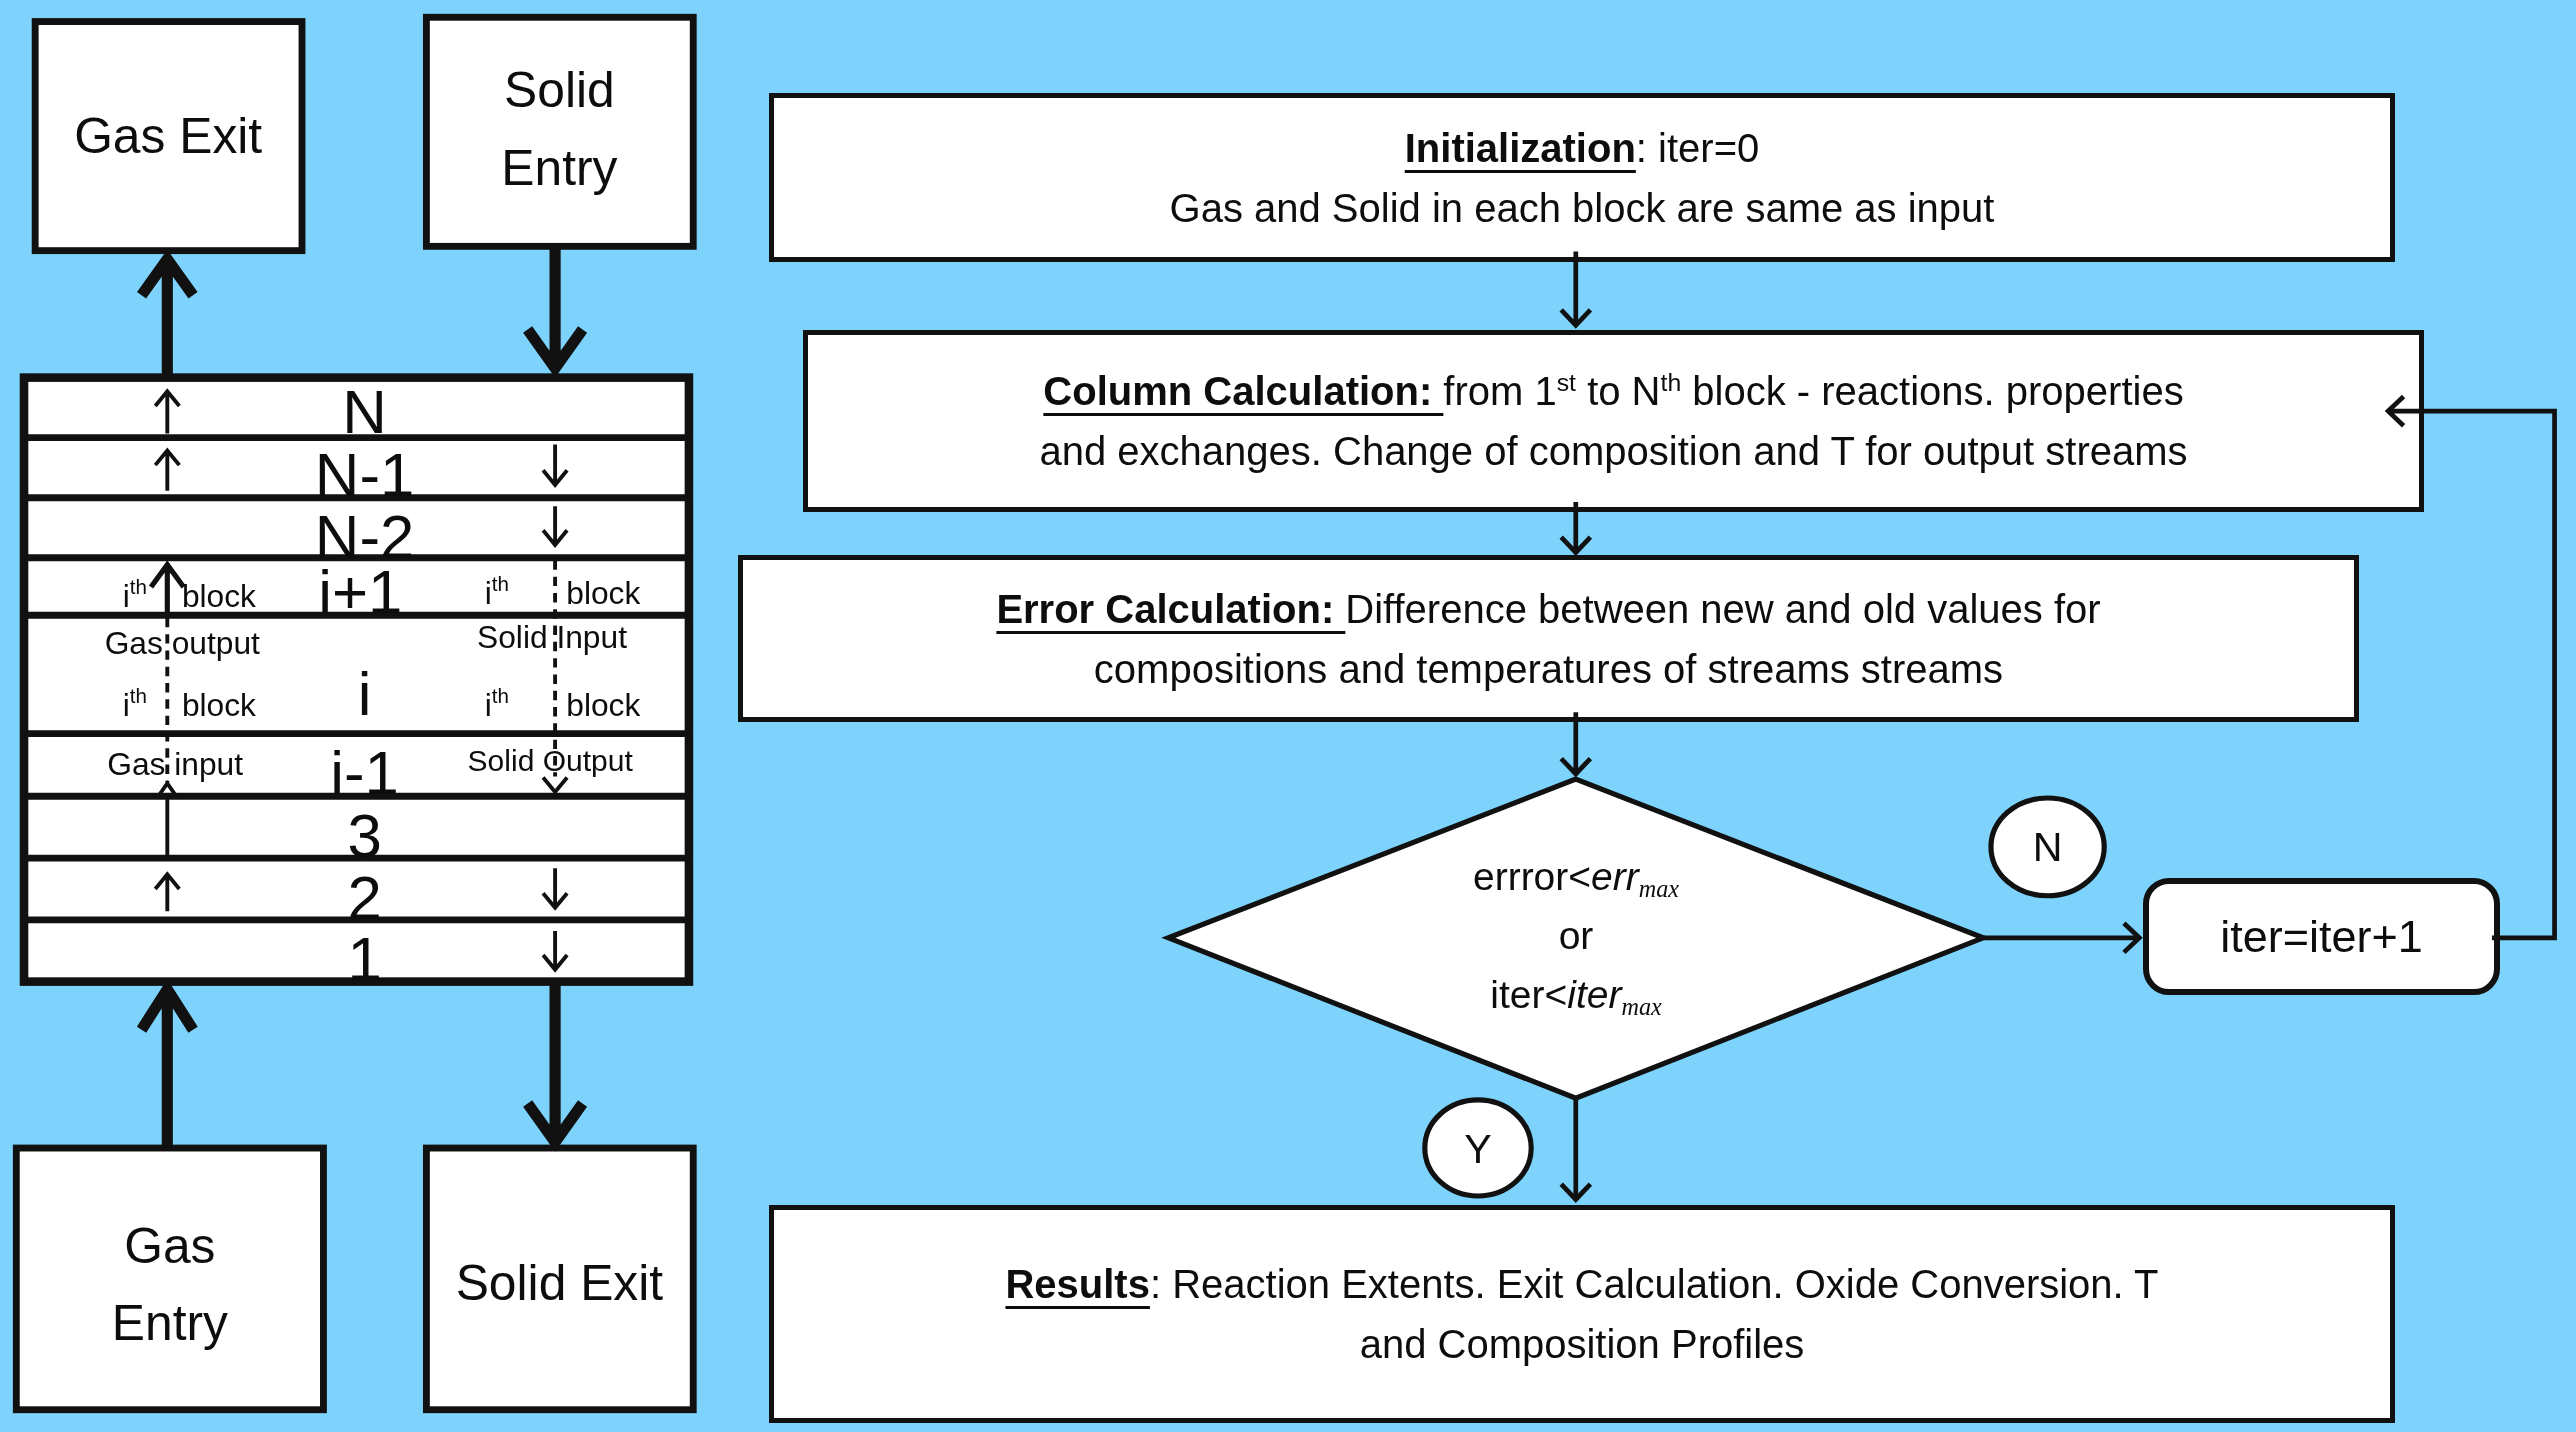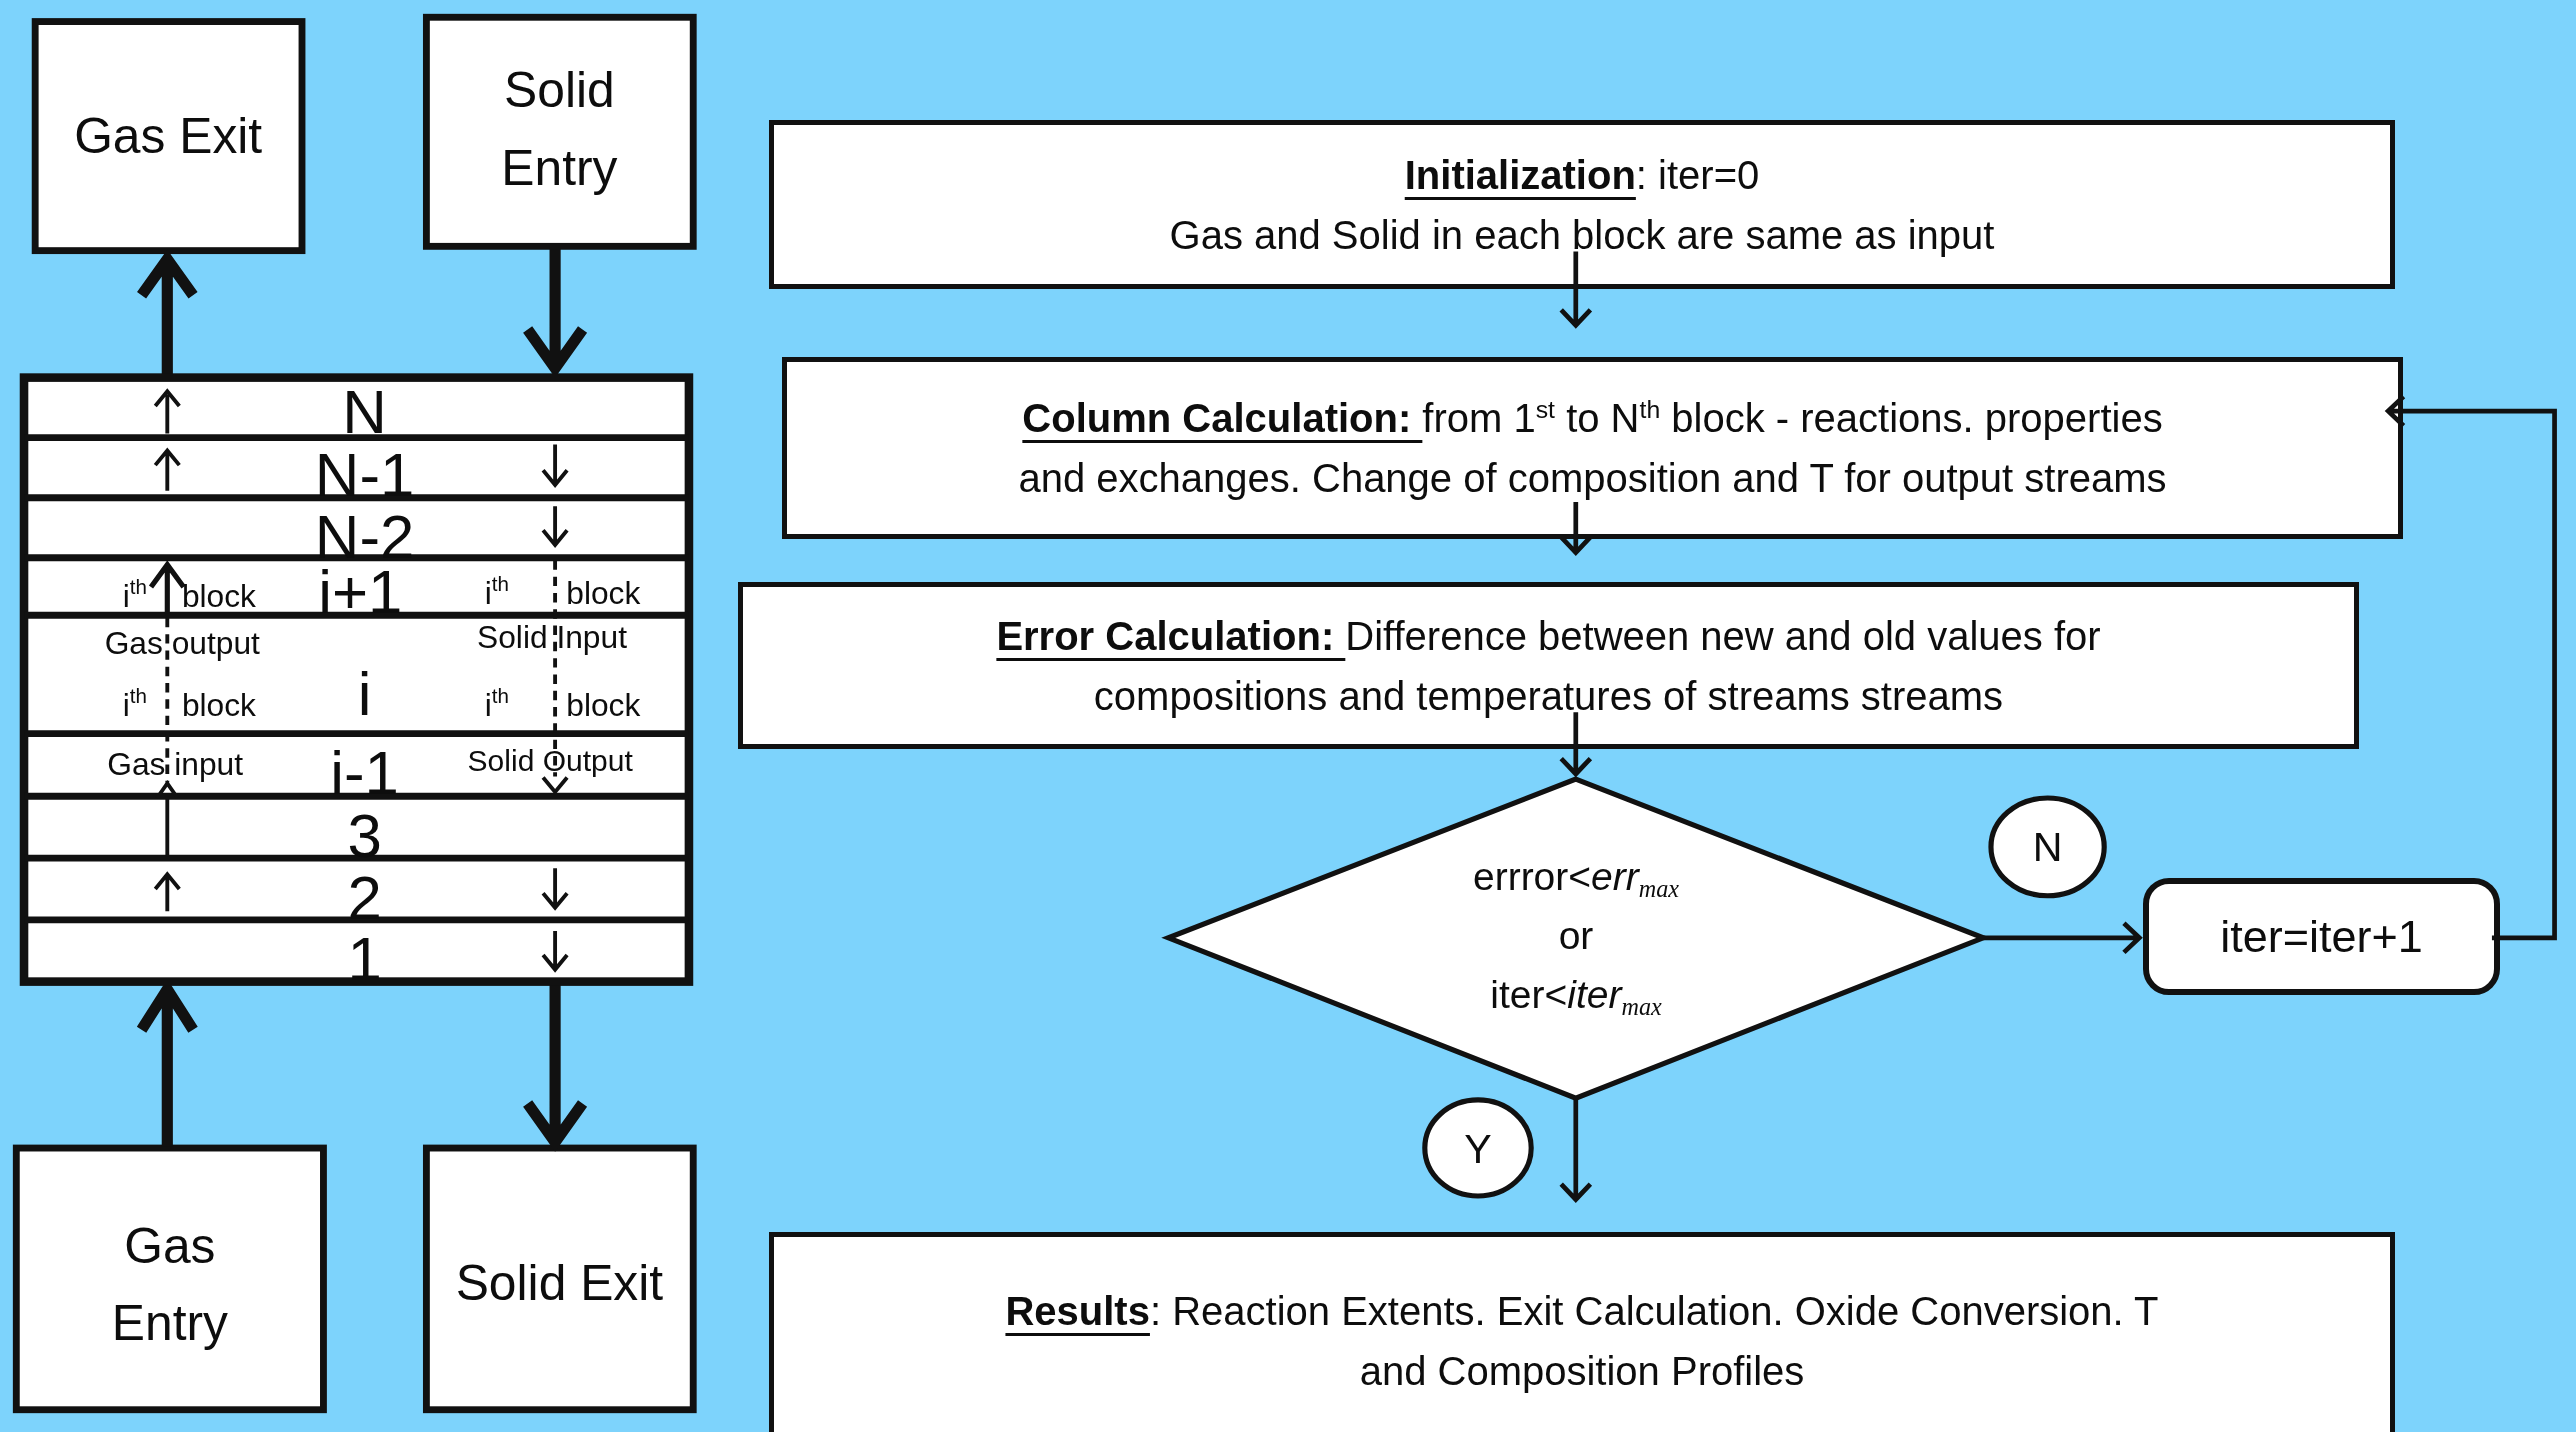--- a/index.html
+++ b/index.html
@@ -3,21 +3,21 @@
 <meta charset="utf-8">
 <style>
   html,body{margin:0;padding:0;background:#ffffff;}
   body{width:2576px;height:1433px;position:relative;overflow:hidden;
        font-family:"Liberation Sans",sans-serif;color:#0d0d0d;}
   #canvas{position:absolute;inset:0;background:#7dd3fc;}
   svg{display:block;}
   svg text{font-family:"Liberation Sans",sans-serif;fill:#0d0d0d;}
   .flowbox{position:absolute;background:#fff;border:5.1px solid #111;
            display:flex;flex-direction:column;justify-content:center;
-           text-align:center;font-size:40px;line-height:1.5;z-index:1;margin-top:27px;}
+           text-align:center;font-size:40px;line-height:1.5;z-index:1;}
   .flowbox .ln{padding:0 26px;white-space:nowrap;}
   .hd{font-weight:bold;text-decoration:underline;
       text-decoration-thickness:3.4px;text-underline-offset:7.7px;}
   sup{font-size:0.62em;}
   .iterbox{position:absolute;background:#fff;border:6px solid #111;
            display:flex;align-items:center;justify-content:center;
            font-size:45px;z-index:1;}
   #overlay{position:absolute;left:0;top:0;z-index:2;pointer-events:none;}
   #left-svg{position:absolute;left:0;top:0;z-index:1;}
   .diamond-text{position:absolute;left:1297px;top:842px;width:558px;height:189px;
@@ -112,21 +112,21 @@
       <text x="125" y="903">Gas input</text>
       <text x="545" y="898" font-size="35">Solid Output</text>
     </g>
   </svg>
 
   <div class="flowbox" style="left:769px;top:93px;width:1616px;height:159px;">
     <div class="ln"><span class="hd">Initialization</span><span>: iter=0</span></div>
     <div class="ln">Gas and Solid in each block are same as input</div>
   </div>
 
-  <div class="flowbox" style="left:782px;top:330px;width:1611px;height:172px;">
+  <div class="flowbox" style="left:803px;top:330px;width:1611px;height:172px;">
     <div class="ln"><span class="hd">Column Calculation: </span><span>from 1</span><sup>st</sup><span> to N</span><sup>th</sup><span> block - reactions. properties</span></div>
     <div class="ln">and exchanges. Change of composition and T for output streams</div>
   </div>
 
   <div class="flowbox" style="left:738px;top:555px;width:1611px;height:157px;">
     <div class="ln"><span class="hd">Error Calculation: </span><span>Difference between new and old values for</span></div>
     <div class="ln">compositions and temperatures of streams streams</div>
   </div>
 
   <div class="iterbox" style="left:2143px;top:878px;width:345px;height:105px;border-radius:26px;">

